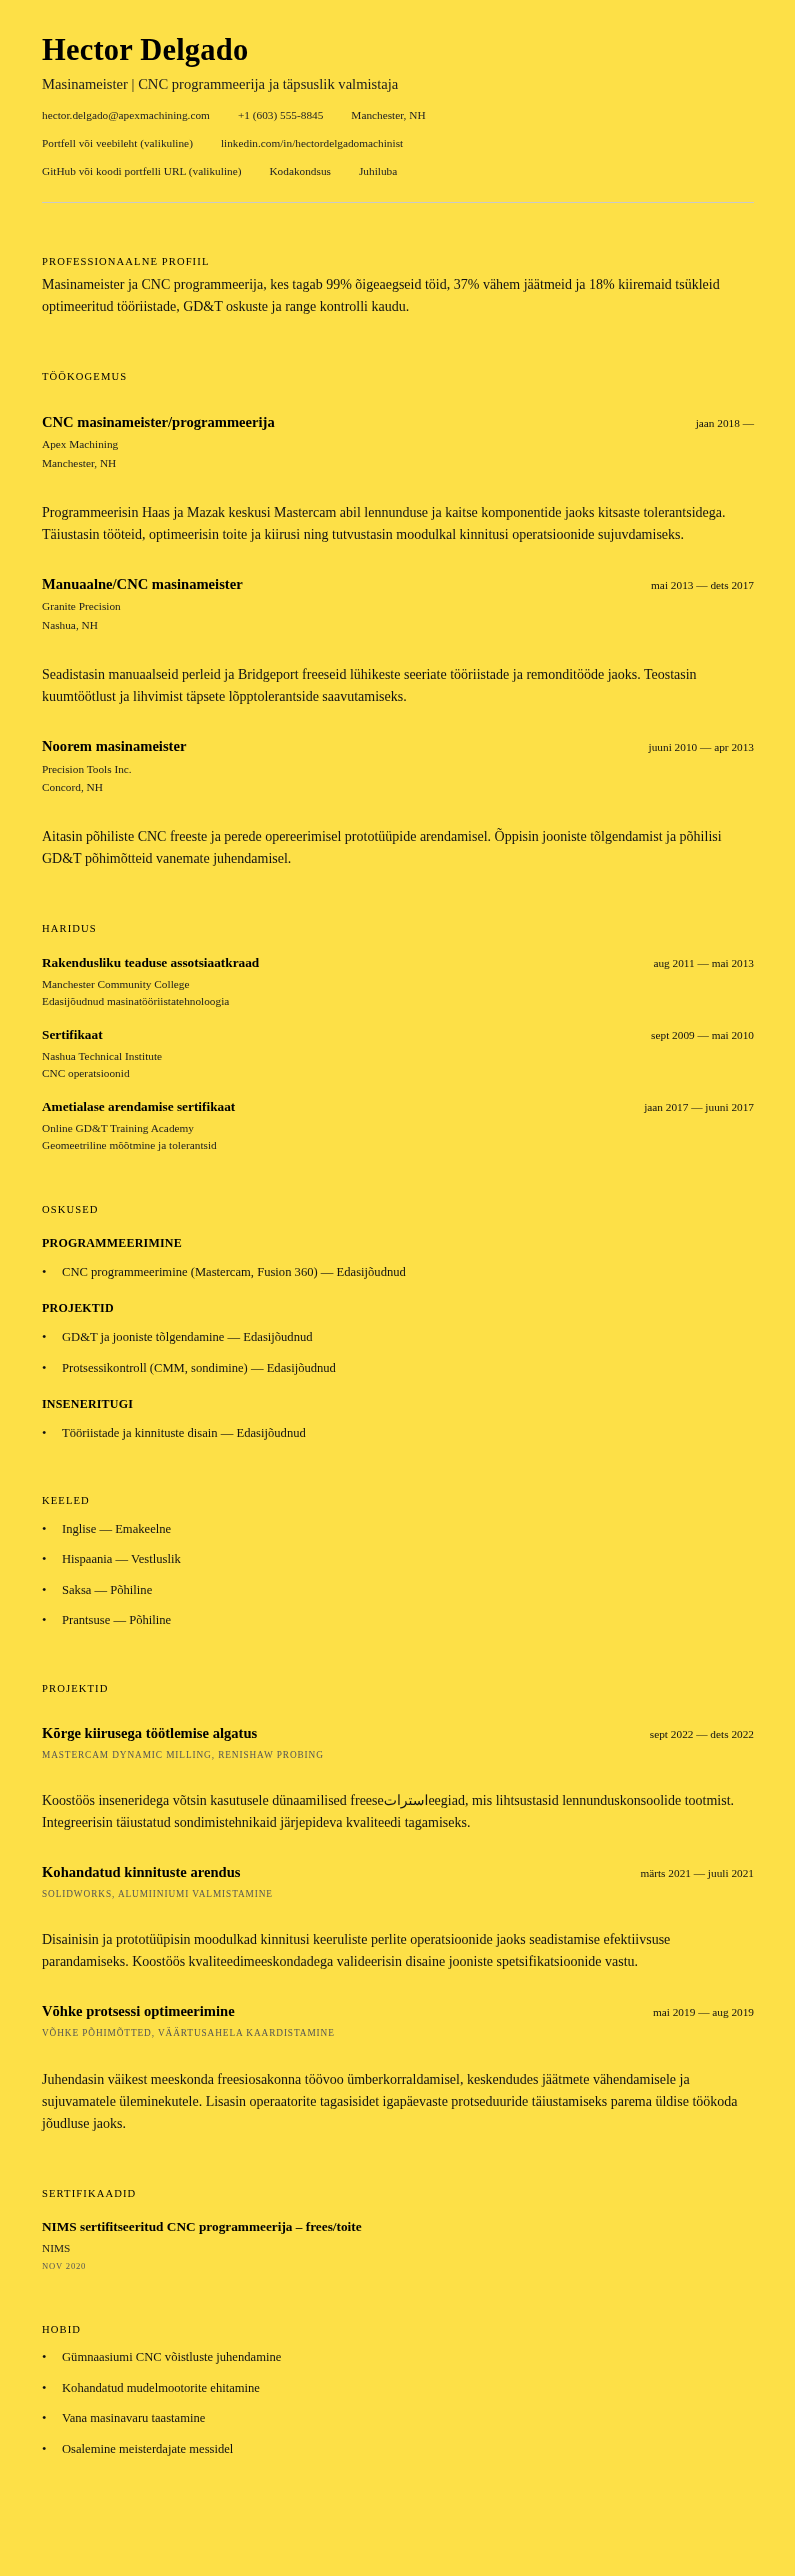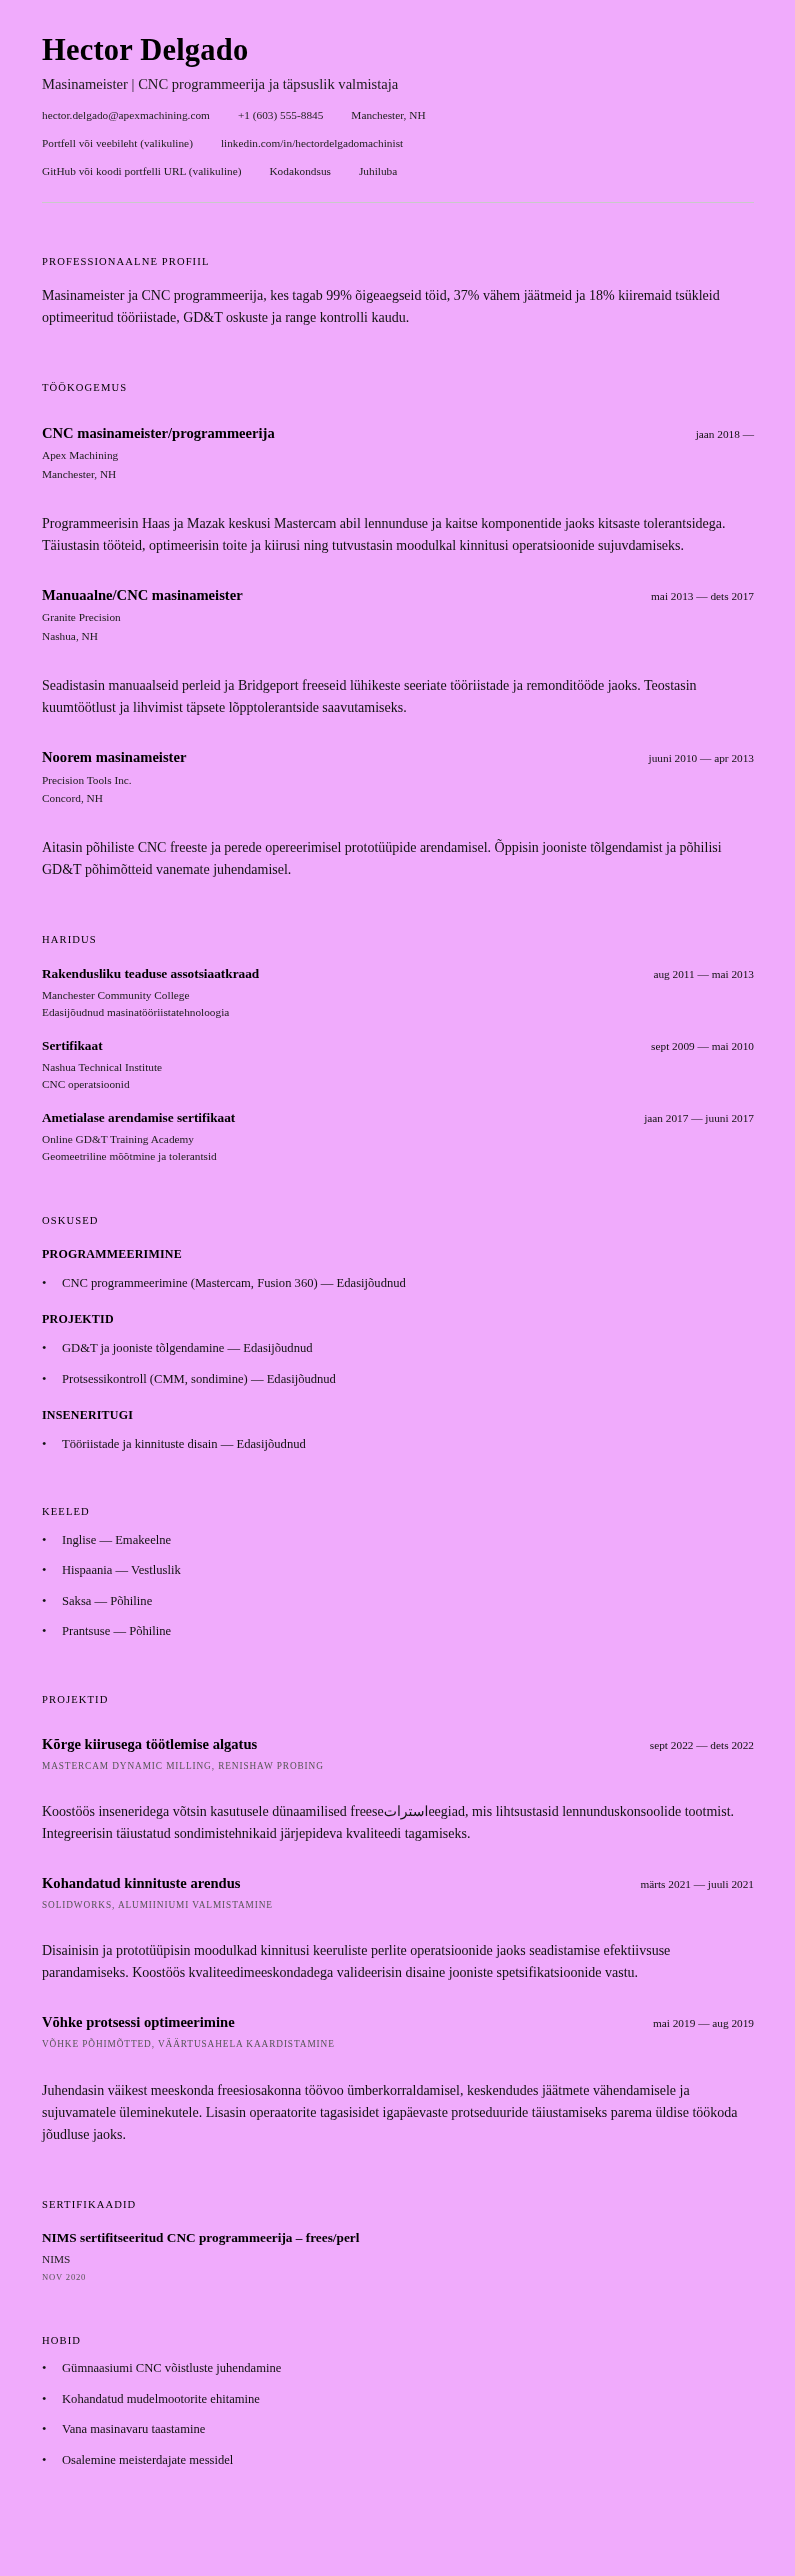--- a/index.html
+++ b/index.html
@@ -5,21 +5,21 @@
   * { margin: 0; padding: 0; box-sizing: border-box; }
   html, body { background: #ffffff; }
   body {
     font-family: "Liberation Serif", "DejaVu Serif", serif;
     color: #111111;
   }
   .page {
     width: 796px;
     height: 2576px;
     overflow: hidden;
-    background: #f0abfc;
+    background: #fde047;
     padding: 33px 42px 0 42px;
   }
   
   .name {
     font-size: 30.5px;
     font-weight: 700;
     letter-spacing: 0.2px;
     line-height: 1.15;
     color: #000000;
   }
@@ -48,21 +48,21 @@
     font-weight: 400;
     letter-spacing: 1.1px;
     line-height: 13.3px;
     margin-top: 52px;
     color: #000000;
     text-transform: uppercase;
   }
   .para {
     font-size: 14px;
     line-height: 22px;
-    margin-top: 17px;
+    margin-top: 6px;
     color: #111111;
     max-width: 703px;
   }
   
   .item { margin-top: 28px; }
   .item-head {
     display: flex;
     justify-content: space-between;
     align-items: baseline;
     gap: 16px;
@@ -313,21 +313,21 @@
         <span class="item-date">mai 2019 — aug 2019</span>
       </div>
       <div class="tech-line">VÕHKE PÕHIMÕTTED, VÄÄRTUSAHELA KAARDISTAMINE</div>
       <p class="para project-desc">Juhendasin väikest meeskonda freesiosakonna töövoo ümberkorraldamisel, keskendudes jäätmete vähendamisele ja sujuvamatele üleminekutele. Lisasin operaatorite tagasisidet igapäevaste protseduuride täiustamiseks parema üldise töökoda jõudluse jaoks.</p>
     </article>
   </section>
 
   <section>
     <h2 class="section-heading">SERTIFIKAADID</h2>
     <article class="cert">
-      <div class="cert-name">NIMS sertifitseeritud CNC programmeerija – frees/perl</div>
+      <div class="cert-name">NIMS sertifitseeritud CNC programmeerija – frees/toite</div>
       <div class="cert-issuer">NIMS</div>
       <div class="cert-date">NOV 2020</div>
     </article>
   </section>
 
   <section>
     <h2 class="section-heading">HOBID</h2>
     <div class="bullet-item">
       <span class="bullet"></span>
       <span>Gümnaasiumi CNC võistluste juhendamine</span>

